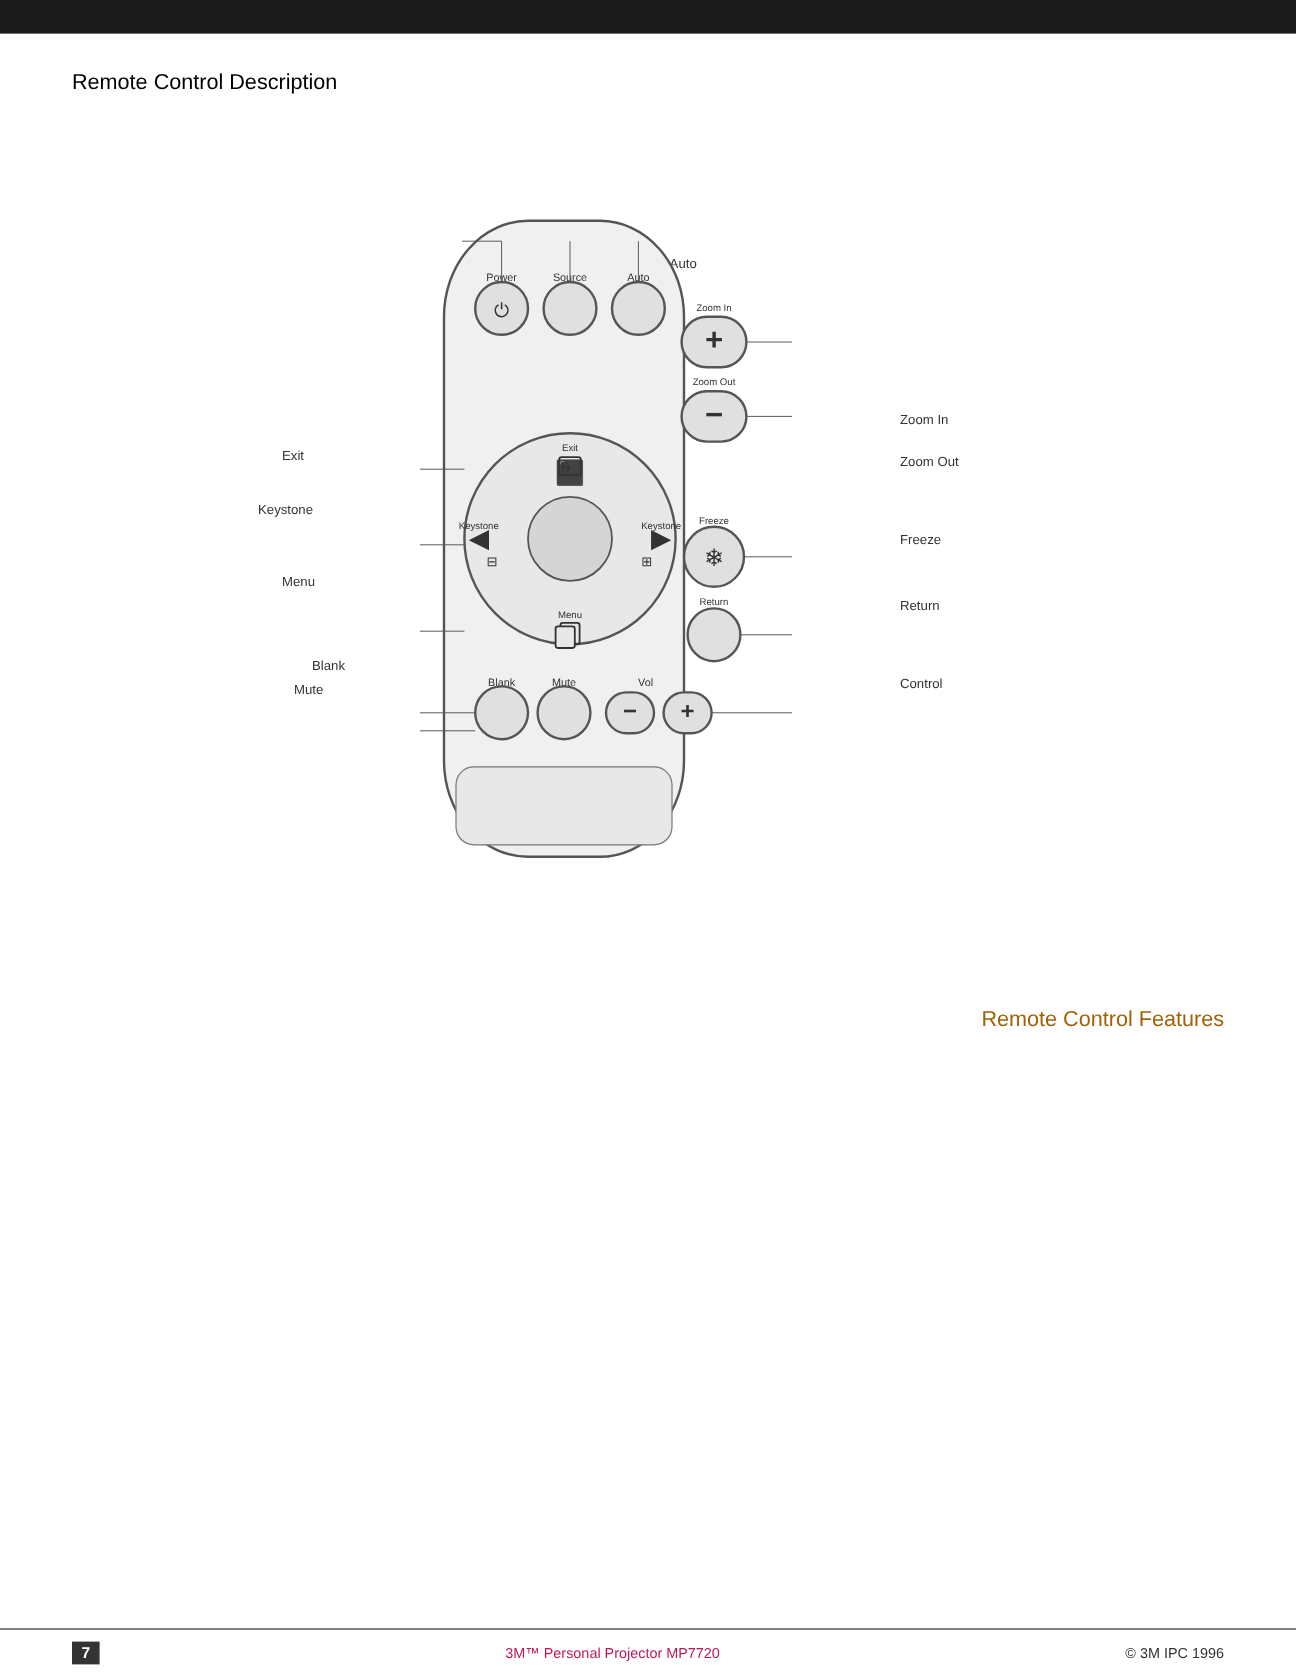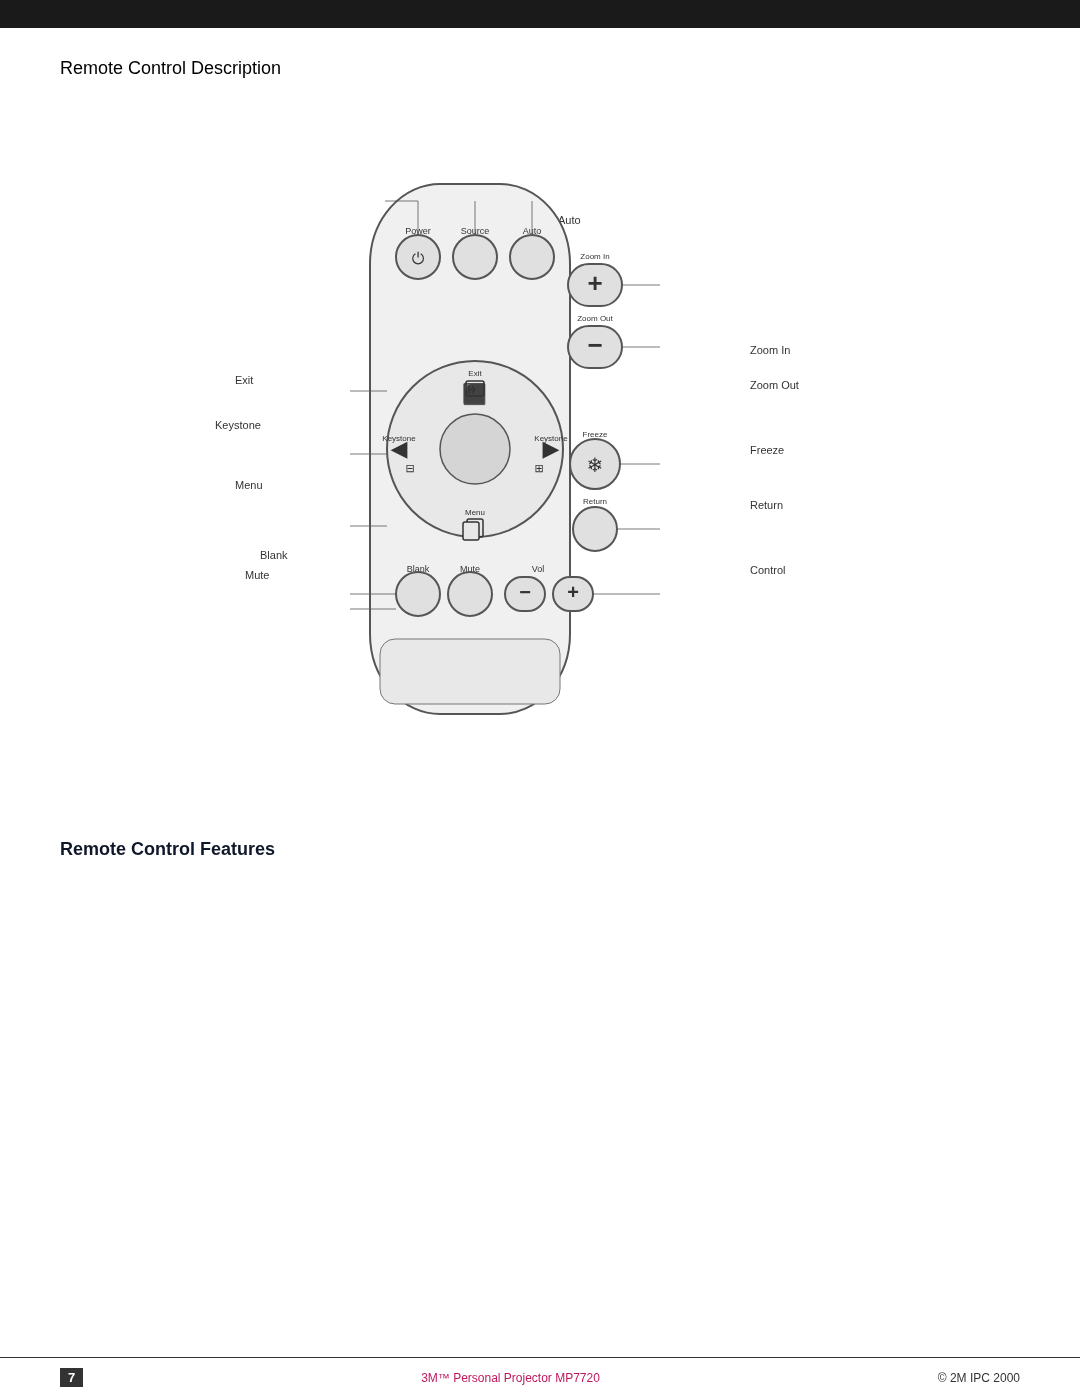--- a/index.html
+++ b/index.html
@@ -40,23 +40,24 @@
     .annotation {
       position: absolute;
       font-size: 11px;
       color: #333;
       white-space: nowrap;
     }
 
     
     .section-title {
       font-size: 18px;
-      font-weight: bold;
+      font-weight: normal;
       margin-bottom: 12px;
-      color: #0f172a;
+      color: #a16207;
+      text-align: right;
     }
 
     .section-text {
       font-size: 14px;
       line-height: 1.6;
       color: #000;
       padding-left: 30px;
       max-width: 700px;
     }
 
@@ -259,14 +260,14 @@
   </div>
 
   <div>
     <h2 class="section-title">Remote Control Features</h2>
   </div>
 </div>
 
 <div class="footer" style="position: fixed; bottom: 0; left: 0; right: 0; width: 1080px;">
   <span class="footer-page">7</span>
   <span class="footer-center">3M™ Personal Projector MP7720</span>
-  <span class="footer-right">© 2M IPC 2000</span>
+  <span class="footer-right">© 3M IPC 1996</span>
 </div>
 
 </body></html>

